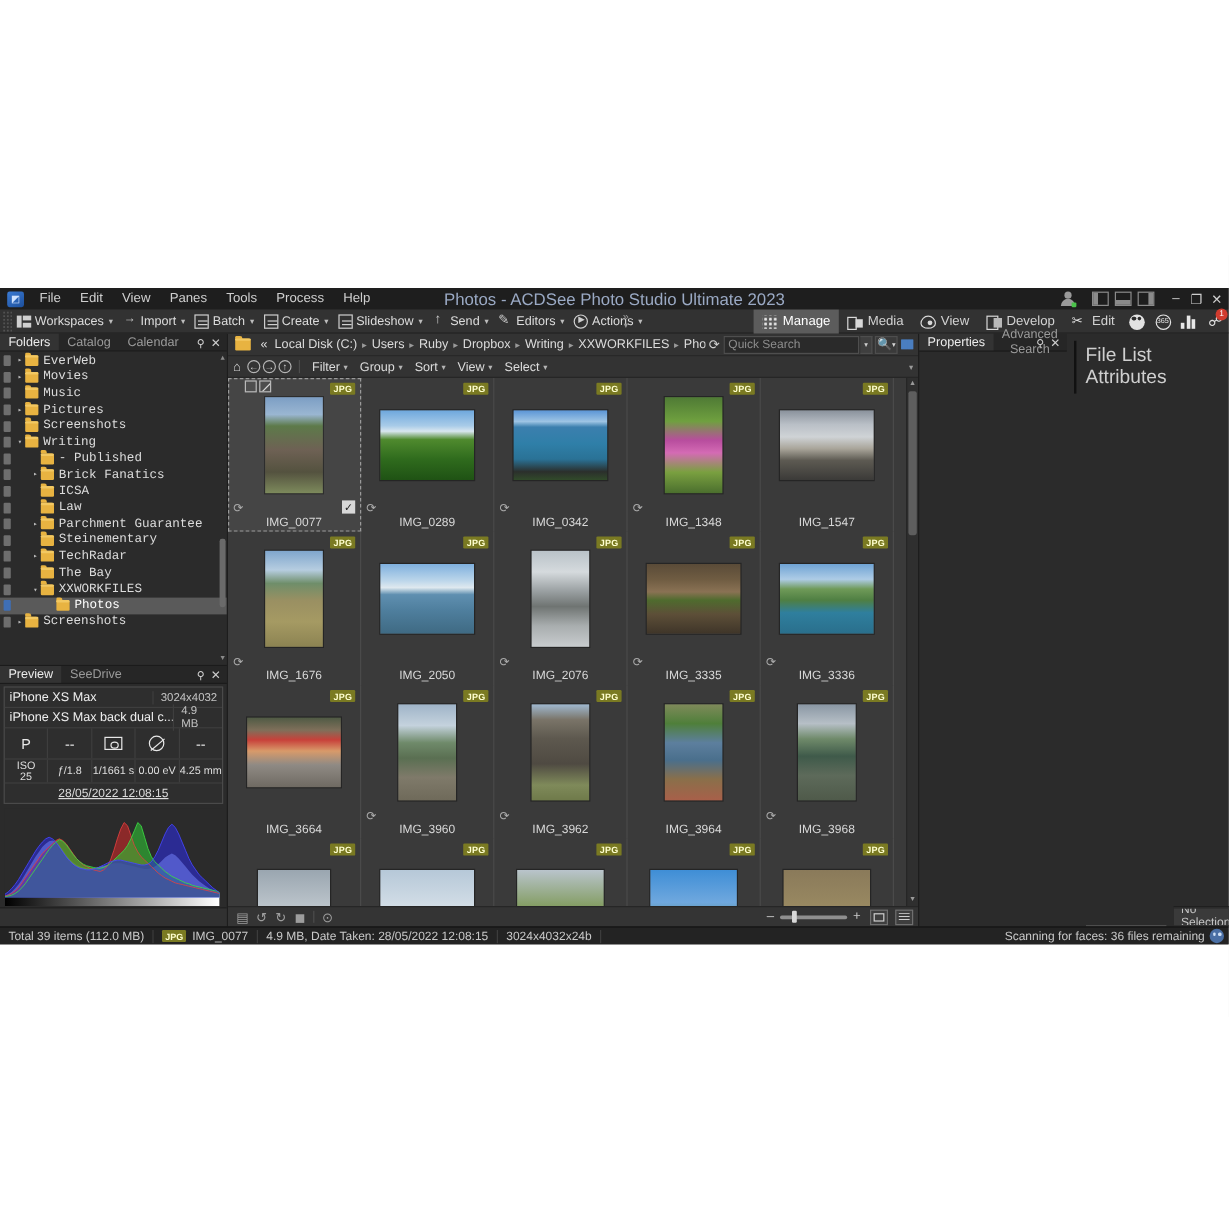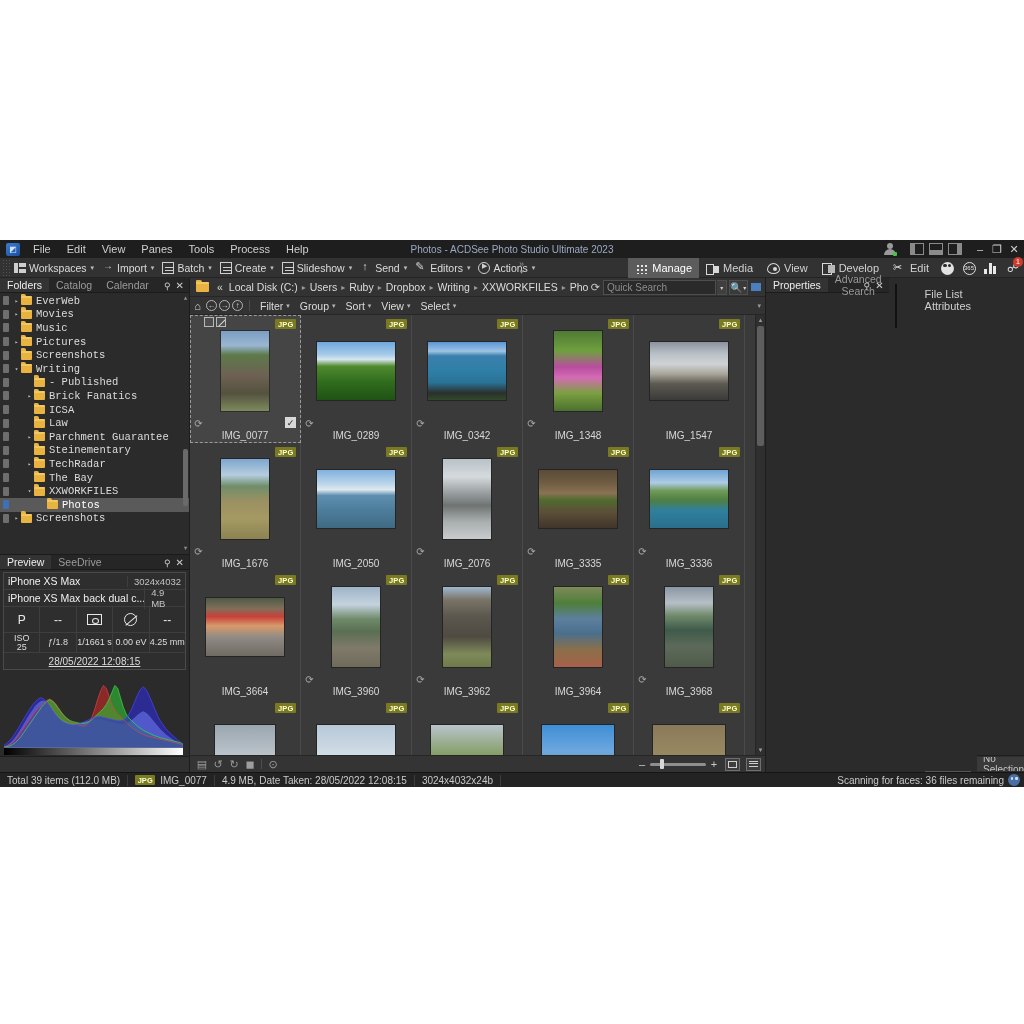--- a/index.html
+++ b/index.html
@@ -12,21 +12,21 @@
     background:#2b2b2b; color:#d8d8d8; font-size:11px;
     display:flex; flex-direction:column; overflow:hidden;
   }
 
   
   .titlebar { height:18px; background:#1e1e1e; display:flex; align-items:center; position:relative; flex:0 0 auto; }
   .logo { width:14px; height:13px; margin:0 5px 0 6px; background:linear-gradient(145deg,#3b7bd4,#1c4f9c); border-radius:2px;
           display:flex; align-items:center; justify-content:center; font-size:8px; color:#cfe2ff; }
   .menubar { display:flex; gap:0; }
   .menubar > div { padding:1px 8px; font-size:11px; color:#cfcfcf; cursor:default; }
-  .apptitle { position:absolute; left:0; right:0; text-align:center; font-size:10px; color:#9aa9c4; pointer-events:none; }
+  .apptitle { position:absolute; left:0; right:0; text-align:center; font-size:14px; color:#9aa9c4; pointer-events:none; }
   .tb-right { position:absolute; right:2px; top:0; height:18px; display:flex; align-items:center; gap:1px; }
   .acct { width:16px;height:14px; position:relative; }
   .acct .head { position:absolute; left:5px; top:1px; width:6px;height:6px;border-radius:50%;background:#9a9a9a; }
   .acct .body { position:absolute; left:2px; top:7px; width:12px;height:6px;border-radius:6px 6px 0 0;background:#9a9a9a; }
   .acct .dot { position:absolute; right:1px; bottom:0px; width:4px;height:4px;background:#4ac24a;border-radius:1px; }
   .paneico { width:14px;height:12px;border:1px solid #8b8b8b; margin:0 2px; position:relative; }
   .paneico.i1::after{content:"";position:absolute;left:0;top:0;bottom:0;width:4px;background:#8b8b8b;}
   .paneico.i2::after{content:"";position:absolute;left:0;right:0;bottom:0;height:4px;background:#8b8b8b;}
   .paneico.i3::after{content:"";position:absolute;right:0;top:0;bottom:0;width:4px;background:#8b8b8b;}
   .wbtn { width:16px;height:18px; display:flex;align-items:center;justify-content:center; color:#cfcfcf; font-size:11px; }
@@ -185,21 +185,21 @@
   .track { width:56px; height:3px; background:#8f8f8f; position:relative; border-radius:2px; }
   .knob { position:absolute; left:10px; top:-3.5px; width:4px;height:10px; background:#d8d8d8; border-radius:1px; }
   .vbtn { width:15px;height:13px; border:1px solid #6f6f6f; background:#3e3e3e; margin-left:3px; position:relative;
           display:flex;align-items:center;justify-content:center; }
   .vbtn .pic { width:9px;height:7px;border:1px solid #cfcfcf; }
   .vbtn .lines { width:9px;height:7px; background:repeating-linear-gradient(#cfcfcf 0 1px,transparent 1px 2.4px); }
 
   
   .rightcol { width:259px; flex:0 0 259px; background:#2b2b2b; border-left:1px solid #1d1d1d; display:flex; flex-direction:row; }
   .propbox { margin:6px 6px 0 6px; height:44px; border:1px solid #111; background:#2d2d2d; }
-  .seclabel { margin:10px 6px 0 22px; font-size:11px; color:#cfcfcf; padding-bottom:2px; border-bottom:1px solid #565656; }
+  .seclabel { margin:10px 6px 0 2px; font-size:16px; color:#cfcfcf; padding-bottom:2px; border-bottom:1px solid #565656; }
   .kv { display:flex; margin:4px 6px 0 6px; font-size:10.5px; color:#d2d2d2; }
   .kv .k { width:52px; }
   .kv .v { color:#dcdcdc; }
   .rbottom { margin-top:auto; height:17px; background:#2f2f2f; border-top:1px solid #1f1f1f; display:flex; align-items:center; }
   .rtab { font-size:10px; color:#c6c6c6; padding:0 8px 0 6px; height:14px; display:flex;align-items:center;
           background:#3a3a3a; clip-path:polygon(0 0,100% 0,88% 100%,0 100%); }
 
   
   .statusbar { height:15px; background:#232323; border-top:1px solid #151515; display:flex; align-items:center;
                font-size:10px; color:#c9c9c9; flex:0 0 auto; }

